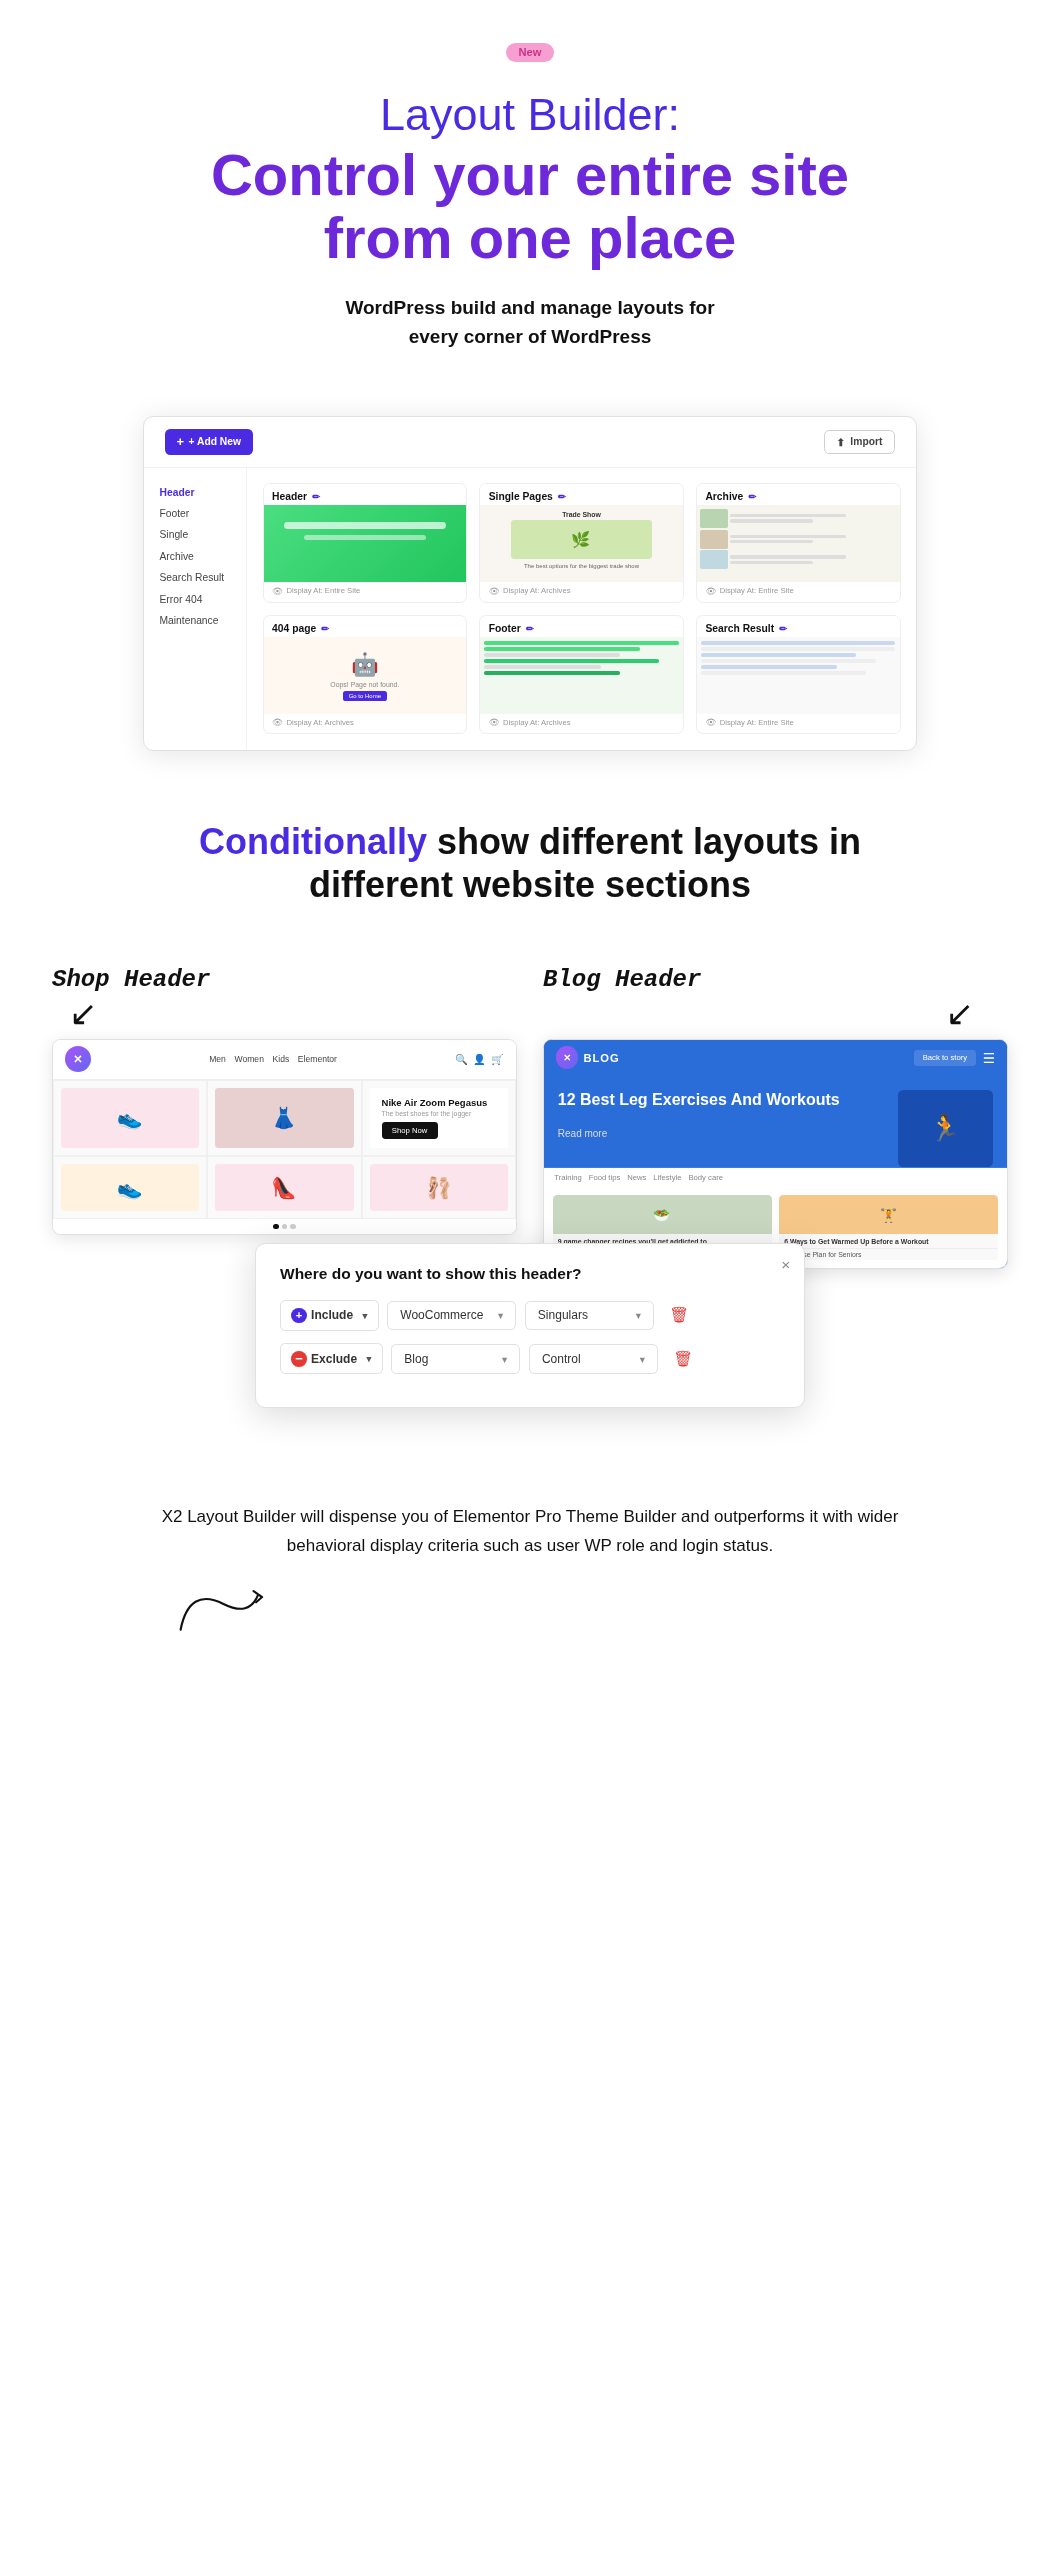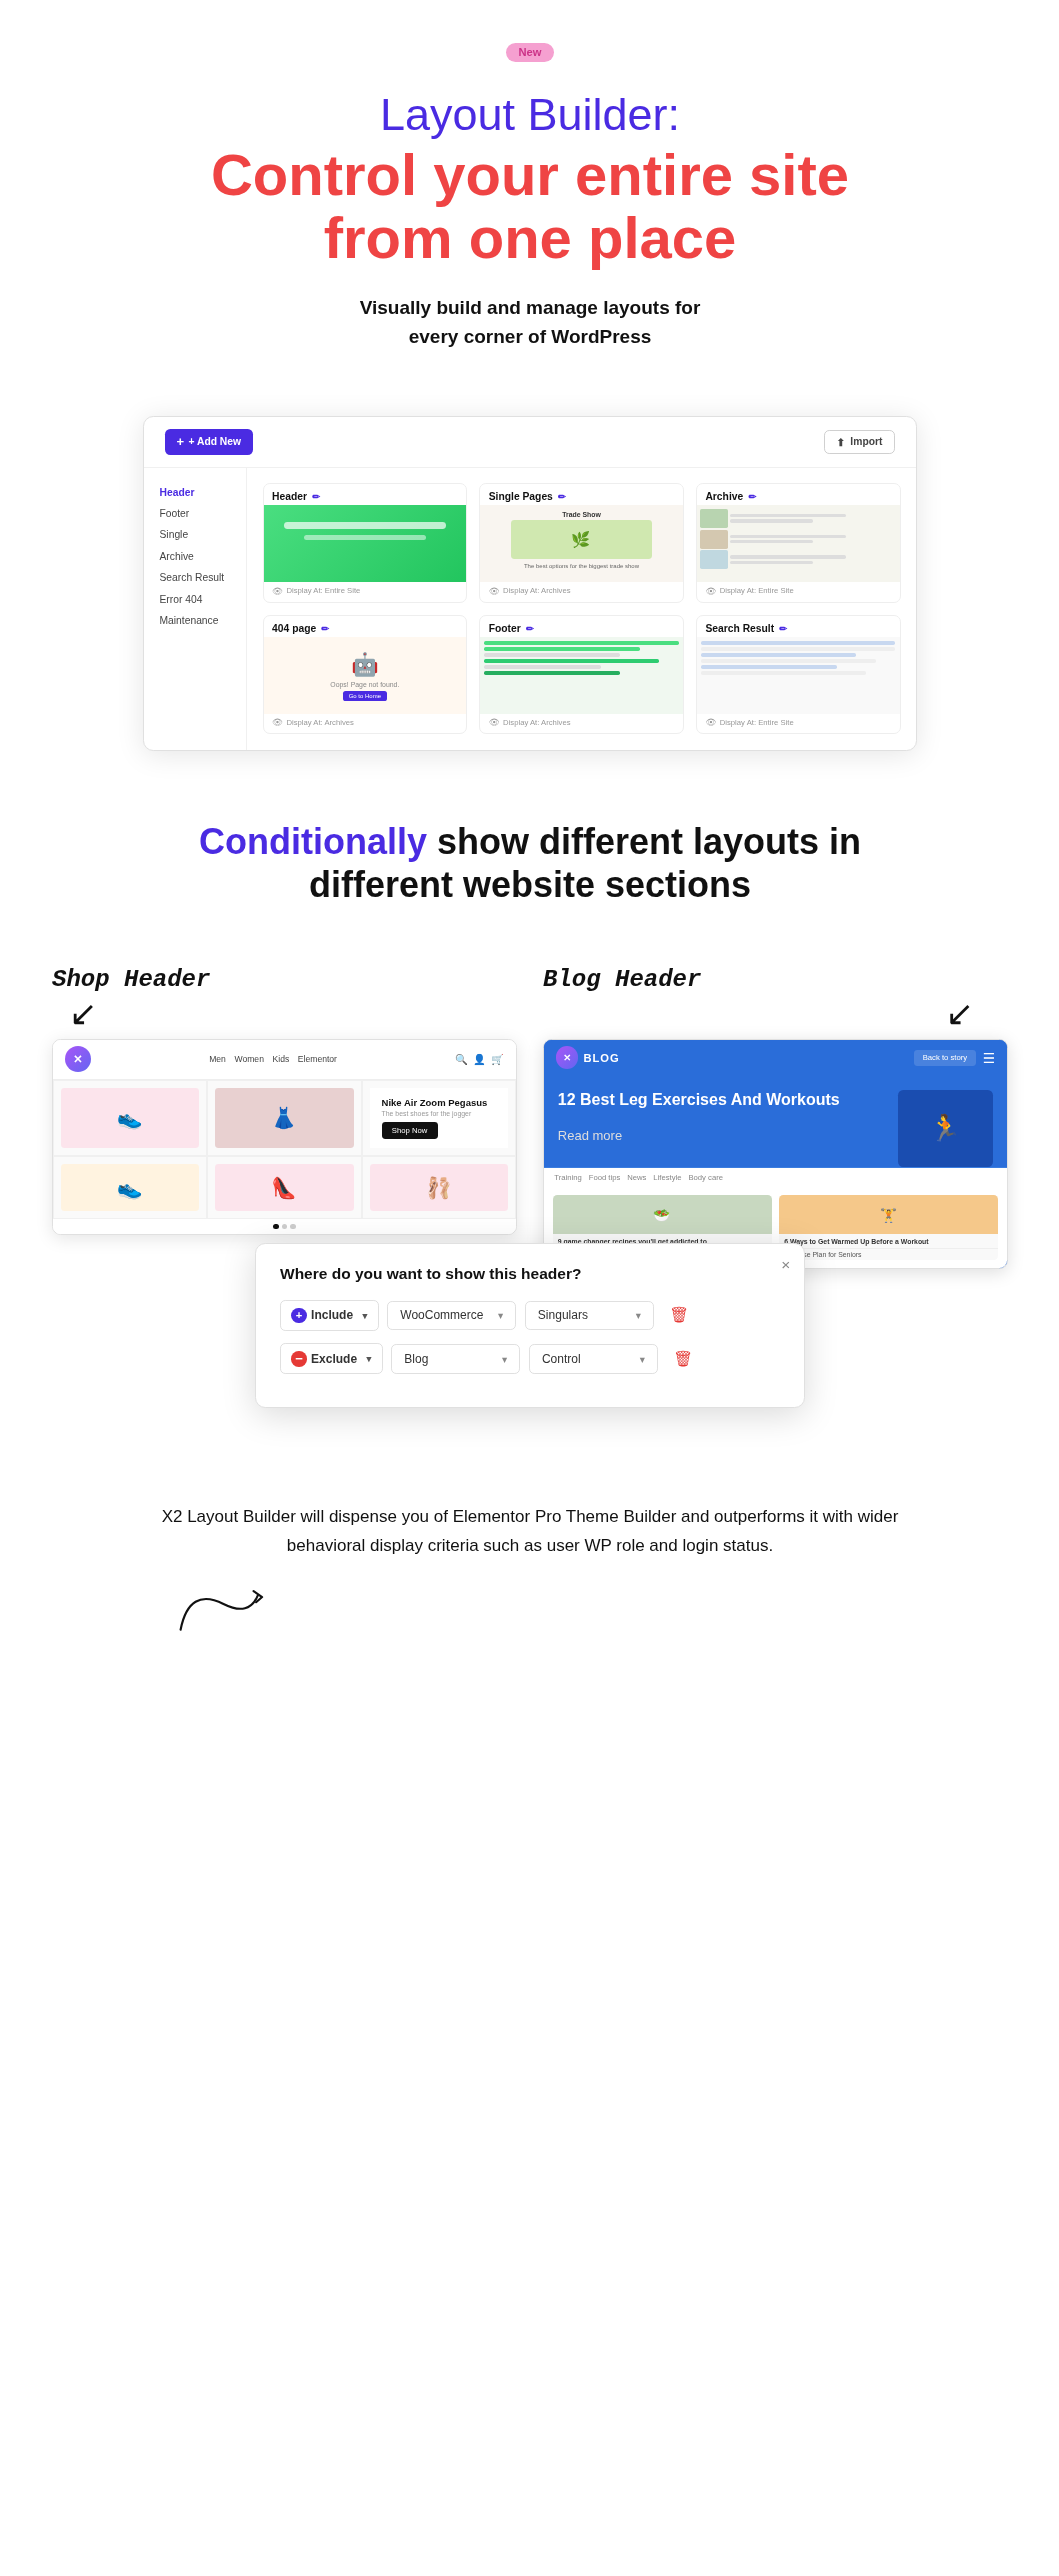--- a/index.html
+++ b/index.html
@@ -30,21 +30,21 @@
     }
     .hero-title-colored {
       font-size: 45px;
       font-weight: 400;
       color: #4a2be2;
       line-height: 1.1;
     }
     .hero-title-black {
       font-size: 58px;
       font-weight: 900;
-      color: #ef4444;
+      color: #6d28d9;
       line-height: 1.1;
       margin-top: 3.4px;
     }
     .hero-subtitle {
       font-size: 19px;
       font-weight: 700;
       color: #111111;
       margin-top: 24px;
       line-height: 1.5;
     }
@@ -487,21 +487,21 @@
       color: #fff;
       flex: 1;
     }
     .blog-hero-title {
       font-size: 16px;
       font-weight: 900;
       line-height: 1.2;
       margin-bottom: 19px;
     }
     .blog-read-more {
-      font-size: 13px;
+      font-size: 10px;
       color: #ddd;
     }
     .blog-hero-img {
       width: 95px;
       height: 77px;
       background: #1a4db0;
       border-radius: 5.2px;
       flex-shrink: 0;
       display: flex;
       align-items: center;
@@ -754,21 +754,21 @@
 <div class="hero">
   <div>
     <span class="new-badge">New</span>
   </div>
   <div class="hero-title-colored">Layout Builder:</div>
   <div class="hero-title-black">
     <span>Control your entire site</span><br>
     <span>from one place</span>
   </div>
   <div class="hero-subtitle">
-    <span>Visually build and manage layouts for</span><br>
+    <span>WordPress build and manage layouts for</span><br>
     <span>every corner of WordPress</span>
   </div>
 </div>
 
 <div class="mockup-wrapper">
   <div class="mockup-container">
     <div class="mockup-topbar">
       <div class="mockup-add-btn">
         <span class="plus">+</span>
         <span>+ Add New</span>

